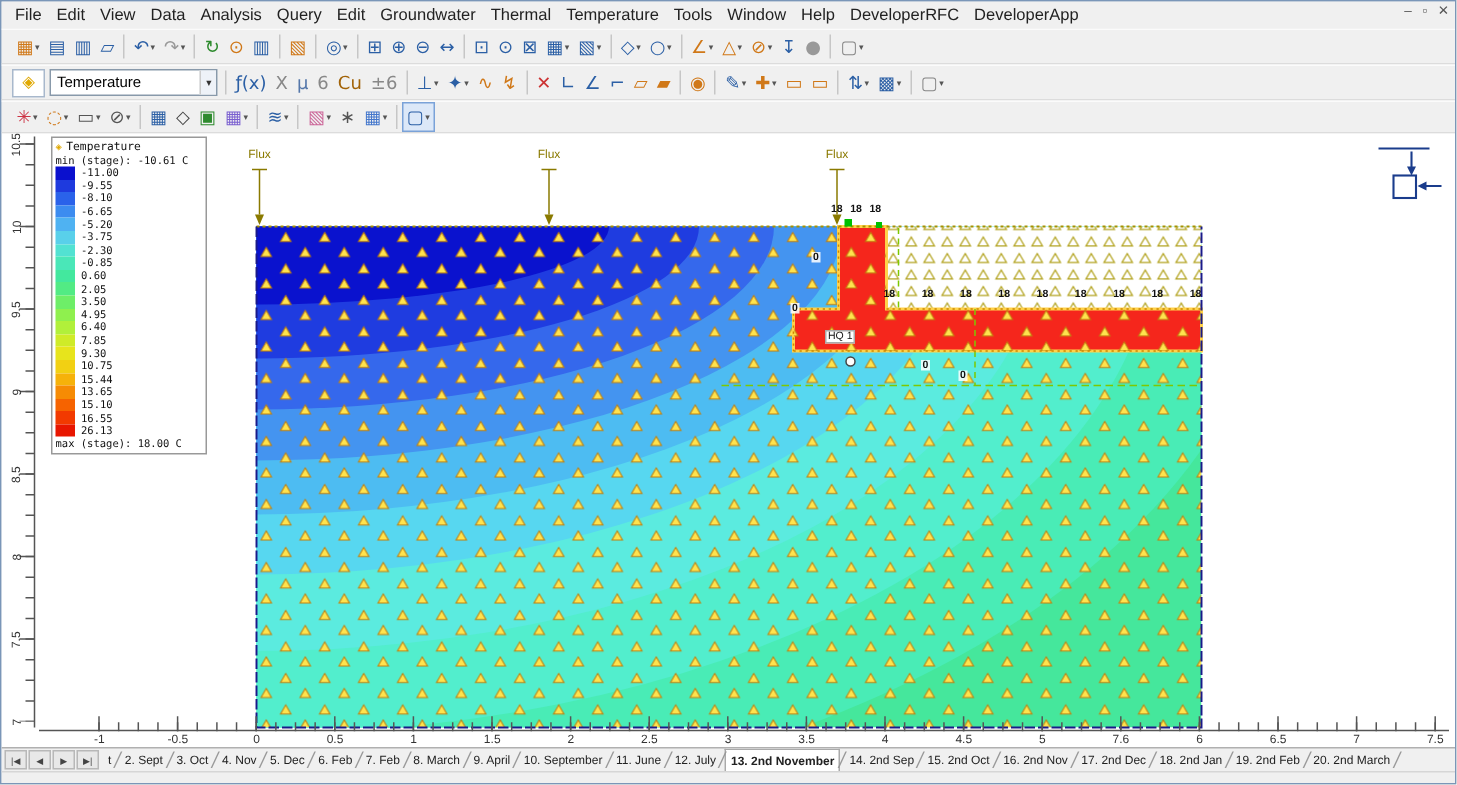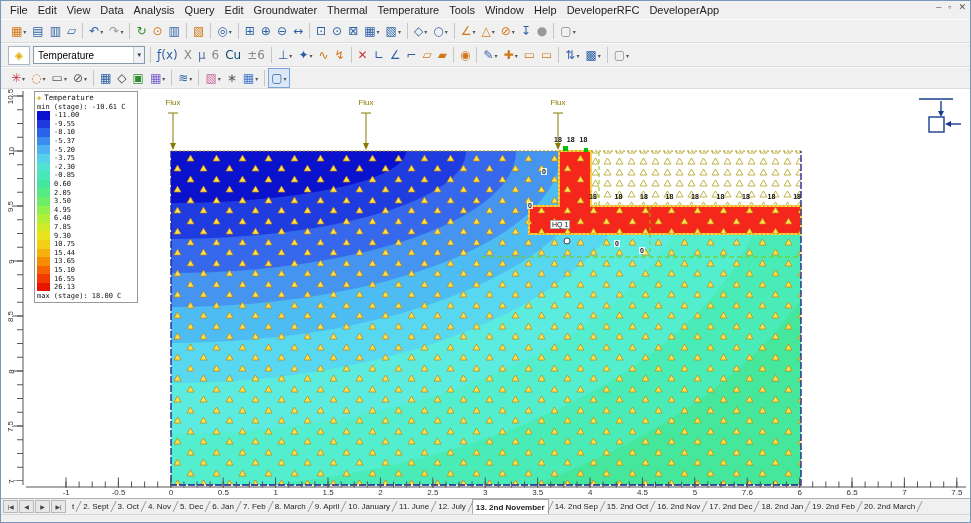--- a/index.html
+++ b/index.html
@@ -356,21 +356,21 @@
 
           <button class="tbbtn">
             <span class="glyph" style="color: rgb(136, 136, 136);">6</span>
 
           </button>
         </span>
 
         <span class="tbitem">
 
           <button class="tbbtn">
-            <span class="glyph" style="color: #0c4a6e;">Cu</span>
+            <span class="glyph" style="color: #a16207;">Cu</span>
 
           </button>
         </span>
 
         <span class="tbitem">
 
           <button class="tbbtn">
             <span class="glyph" style="color: rgb(136, 136, 136);">±6</span>
 
           </button>
@@ -749,21 +749,21 @@
             <span>-9.55</span>
           </div>
 
           <div class="lrow">
             <span class="lchip" style="background: rgb(42, 98, 234);"></span>
             <span>-8.10</span>
           </div>
 
           <div class="lrow">
             <span class="lchip" style="background: rgb(60, 140, 240);"></span>
-            <span>-5.37</span>
+            <span>-6.65</span>
           </div>
 
           <div class="lrow">
             <span class="lchip" style="background: rgb(79, 178, 242);"></span>
             <span>-5.20</span>
           </div>
 
           <div class="lrow">
             <span class="lchip" style="background: rgb(89, 208, 234);"></span>
             <span>-3.75</span>
@@ -936,41 +936,41 @@
           <span class="tablabel">4. Nov</span>
           <span class="tabdiv"></span>
         </span>
 
         <span class="tab">
           <span class="tablabel">5. Dec</span>
           <span class="tabdiv"></span>
         </span>
 
         <span class="tab">
-          <span class="tablabel">6. Jan</span>
+          <span class="tablabel">6. Feb</span>
           <span class="tabdiv"></span>
         </span>
 
         <span class="tab">
           <span class="tablabel">7. Feb</span>
           <span class="tabdiv"></span>
         </span>
 
         <span class="tab">
           <span class="tablabel">8. March</span>
           <span class="tabdiv"></span>
         </span>
 
         <span class="tab">
           <span class="tablabel">9. April</span>
           <span class="tabdiv"></span>
         </span>
 
         <span class="tab">
-          <span class="tablabel">10. January</span>
+          <span class="tablabel">10. September</span>
           <span class="tabdiv"></span>
         </span>
 
         <span class="tab">
           <span class="tablabel">11. June</span>
           <span class="tabdiv"></span>
         </span>
 
         <span class="tab">
           <span class="tablabel">12. July</span>

